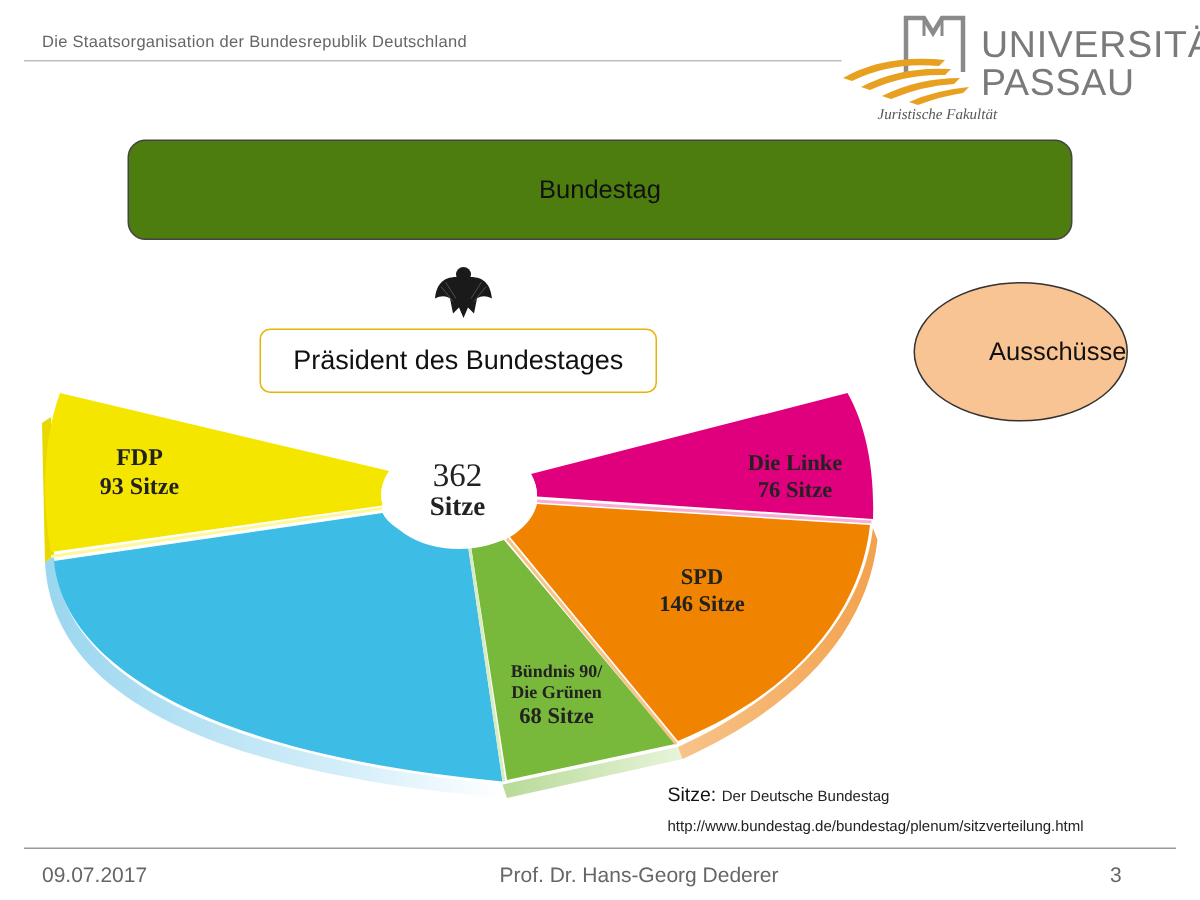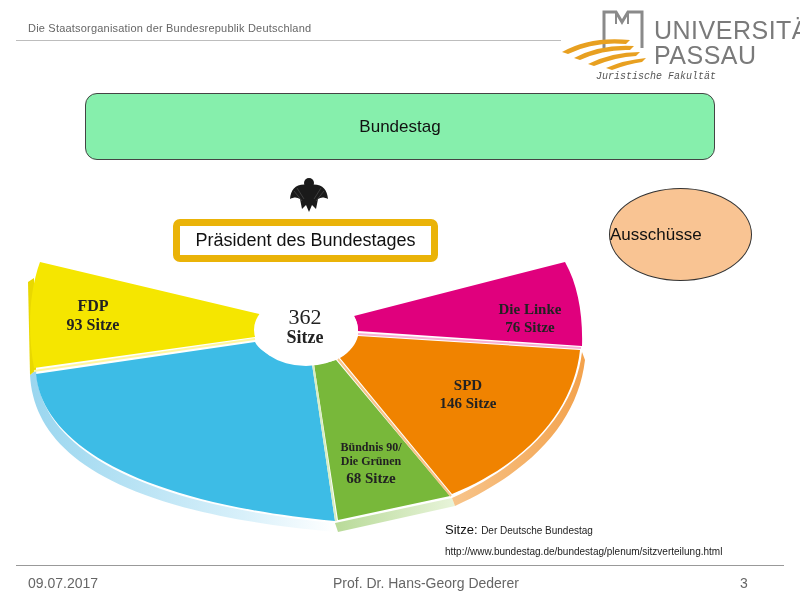--- a/index.html
+++ b/index.html
@@ -3,32 +3,32 @@
 <meta charset="utf-8">
 <style>
   html, body { margin:0; padding:0; }
   body { width:800px; height:600px; position:relative; background:#ffffff; overflow:hidden;
          font-family:"Liberation Sans", sans-serif; }
   .header-title { position:absolute; left:28px; top:22px; font-size:11px; color:#666; letter-spacing:0.2px; }
   .header-rule { position:absolute; left:16px; top:40px; width:545px; height:1px; background:#bdbdbd; }
   .logo { position:absolute; left:560px; top:6px; width:230px; height:80px; }
   .logo-text1 { position:absolute; left:94px; top:10px; font-size:25px; color:#7a7a7a; letter-spacing:0.5px; }
   .logo-text2 { position:absolute; left:94px; top:35px; font-size:25px; color:#7a7a7a; letter-spacing:0.5px; }
-  .logo-sub { position:absolute; left:36px; top:65px; font-size:10px; color:#555;
-              font-family:Liberation Mono, monospace; font-style:italic; }
-  .bundestag-box { position:absolute; left:85px; top:93px; width:630px; height:67px; background:#86efac;
+  .logo-sub { position:absolute; left:25px; top:65px; font-size:10px; color:#555;
+              font-family:Liberation Serif, serif; font-style:italic; }
+  .bundestag-box { position:absolute; left:85px; top:93px; width:630px; height:67px; background:#4d7c0f;
                    border:1px solid #444; border-radius:12px; display:flex; align-items:center; justify-content:center;
                    font-size:17px; color:#111; box-sizing:border-box; }
   .eagle { position:absolute; left:288px; top:175px; width:42px; height:38px; }
   .praesident-box { position:absolute; left:173px; top:219px; width:265px; height:43px; background:#fff;
-                    border:7px solid #eab308; border-radius:7px; box-sizing:border-box; display:flex;
+                    border:1px solid #eab308; border-radius:7px; box-sizing:border-box; display:flex;
                     align-items:center; justify-content:center; font-size:18px; color:#111; }
   .ausschuesse { position:absolute; left:609px; top:188px; width:143px; height:93px; background:#f9c493;
                  border:1px solid #333; border-radius:50%; box-sizing:border-box; display:flex;
-                 align-items:center; justify-content:flex-start; font-size:17px; color:#111; }
+                 align-items:center; justify-content:flex-end; font-size:17px; color:#111; }
   .chart { position:absolute; left:0; top:240px; width:600px; height:300px; }
   .seg-label { position:absolute; font-family:"Liberation Serif", serif; font-weight:bold; color:#222;
                text-align:center; line-height:1.2; }
   .quelle { position:absolute; left:445px; top:522px; font-size:13px; color:#111; }
   .quelle-small { font-size:10px; color:#222; }
   .url { position:absolute; left:445px; top:546px; font-size:10px; color:#222; }
   .footer-rule { position:absolute; left:16px; top:565px; width:768px; height:1px; background:#999; }
   .footer-date { position:absolute; left:28px; top:575px; font-size:14px; color:#666; }
   .footer-author { position:absolute; left:297px; top:575px; font-size:14px; color:#666;margin-left:36px; }
   .footer-page { position:absolute; left:740px; top:575px; font-size:14px; color:#666; }

